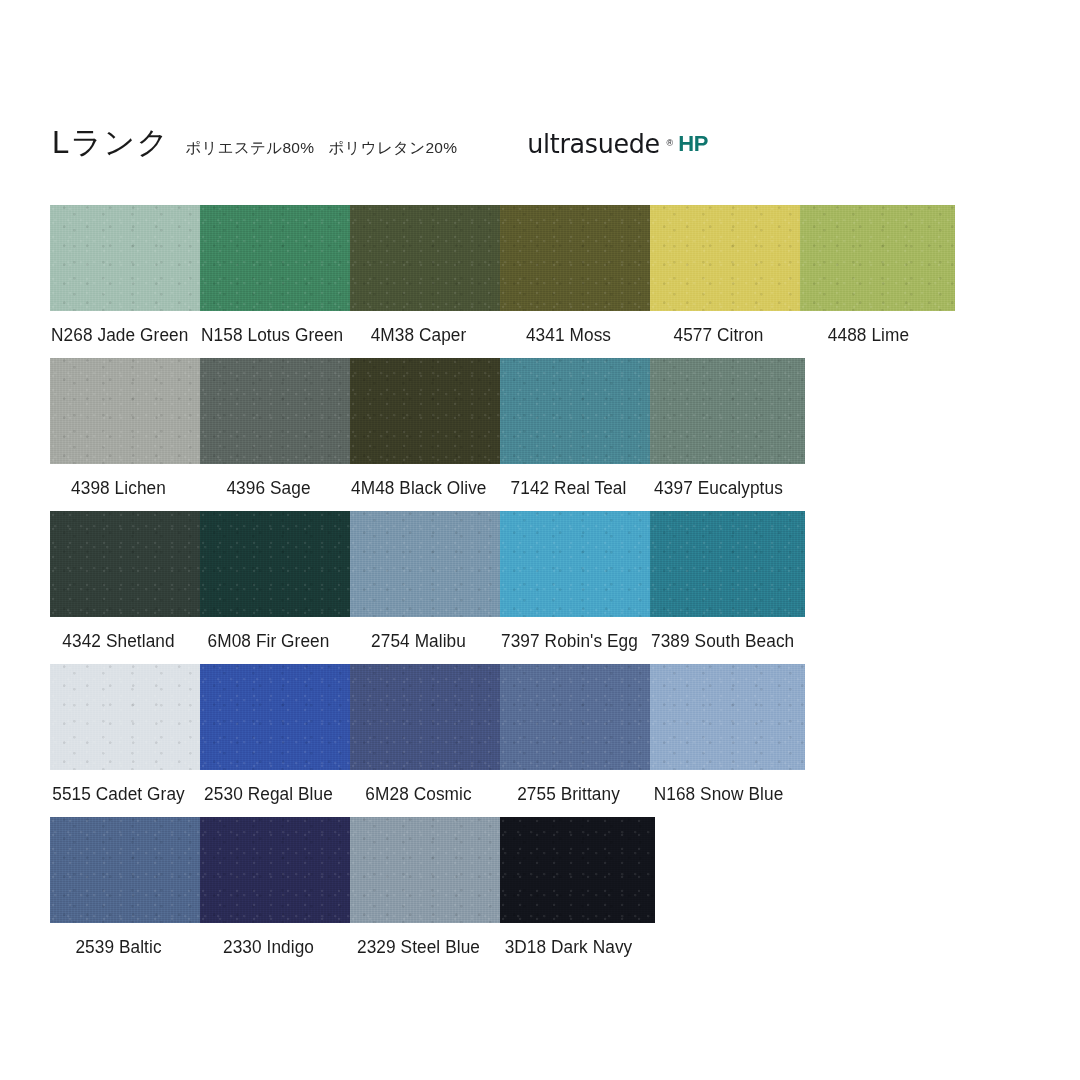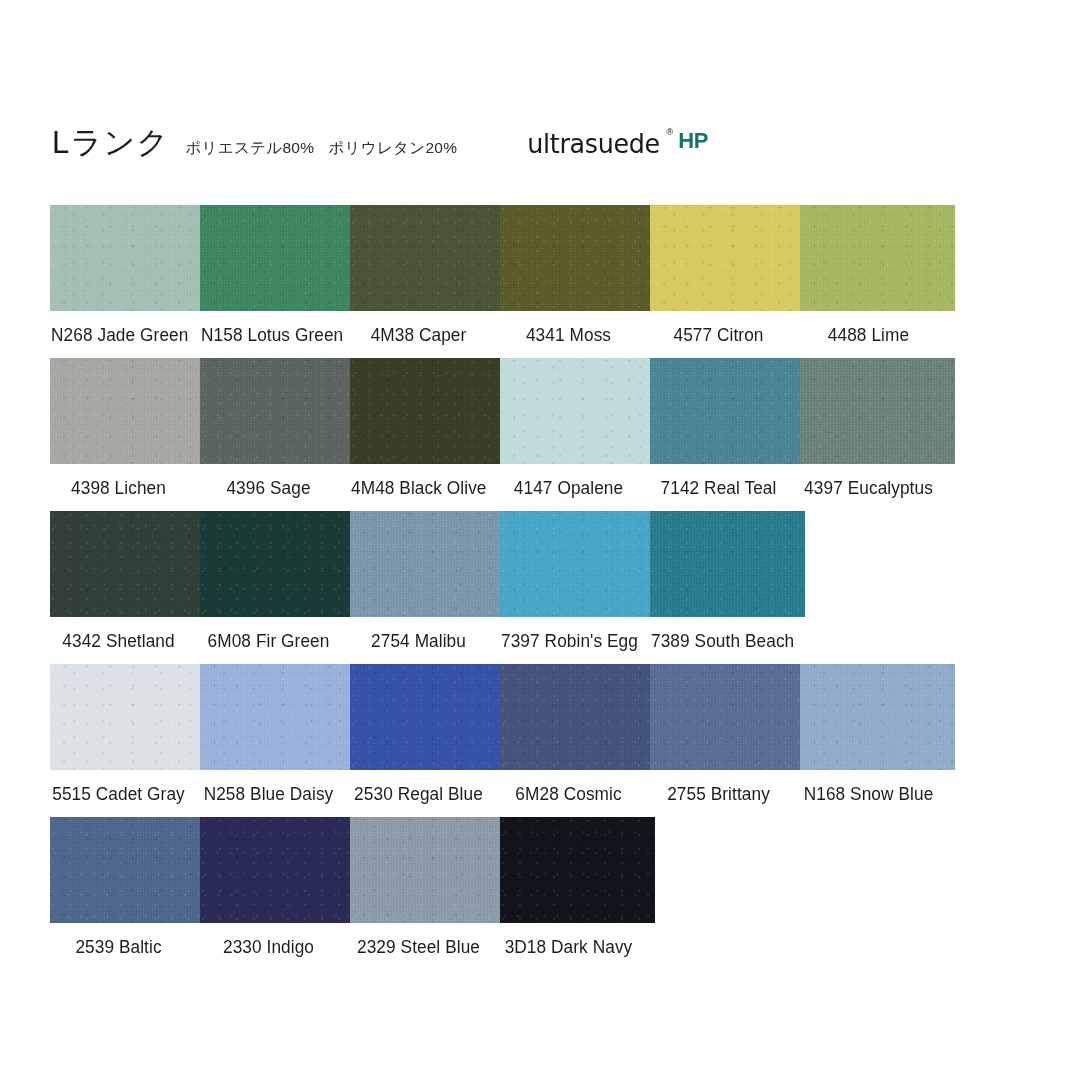--- a/index.html
+++ b/index.html
@@ -46,21 +46,21 @@
     color: #2b2b2b;
     white-space: nowrap;
   }
   .composition .comp-gap {
     display: inline-block;
     width: 14px;
   }
   .brand {
     margin-left: 66px;
     display: flex;
-    align-items: flex-start;
+    align-items: center;
     white-space: nowrap;
   }
   .brand-word {
     font-size: 27px;
     letter-spacing: -0.012em;
     color: #17181c;
     font-weight: 400;
     font-family: "DejaVu Sans", sans-serif;
     transform: scaleX(0.94);
     transform-origin: left baseline;
@@ -195,24 +195,20 @@
         </div>
         <div class="cell">
           <div class="chip" style="background-color: rgb(92, 102, 97);"></div>
           <span class="chip-label">4396 Sage</span>
         </div>
         <div class="cell">
           <div class="chip" style="background-color: rgb(59, 61, 38);"></div>
           <span class="chip-label">4M48 Black Olive</span>
         </div>
         <div class="cell">
-          <div class="chip" style="background-color: rgb(194, 220, 219);"></div>
-          <span class="chip-label">4147 Opalene</span>
-        </div>
-        <div class="cell">
           <div class="chip" style="background-color: rgb(74, 135, 148);"></div>
           <span class="chip-label">7142 Real Teal</span>
         </div>
         <div class="cell">
           <div class="chip" style="background-color: rgb(108, 131, 121);"></div>
           <span class="chip-label">4397 Eucalyptus</span>
         </div>
       </div>
       <div class="row">
         <div class="cell">
@@ -235,24 +231,20 @@
           <div class="chip" style="background-color: rgb(42, 124, 142);"></div>
           <span class="chip-label">7389 South Beach</span>
         </div>
       </div>
       <div class="row">
         <div class="cell">
           <div class="chip" style="background-color: rgb(221, 226, 231);"></div>
           <span class="chip-label">5515 Cadet Gray</span>
         </div>
         <div class="cell">
-          <div class="chip" style="background-color: rgb(156, 178, 217);"></div>
-          <span class="chip-label">N258 Blue Daisy</span>
-        </div>
-        <div class="cell">
           <div class="chip" style="background-color: rgb(52, 83, 169);"></div>
           <span class="chip-label">2530 Regal Blue</span>
         </div>
         <div class="cell">
           <div class="chip" style="background-color: rgb(69, 83, 128);"></div>
           <span class="chip-label">6M28 Cosmic</span>
         </div>
         <div class="cell">
           <div class="chip" style="background-color: rgb(89, 110, 150);"></div>
           <span class="chip-label">2755 Brittany</span>

